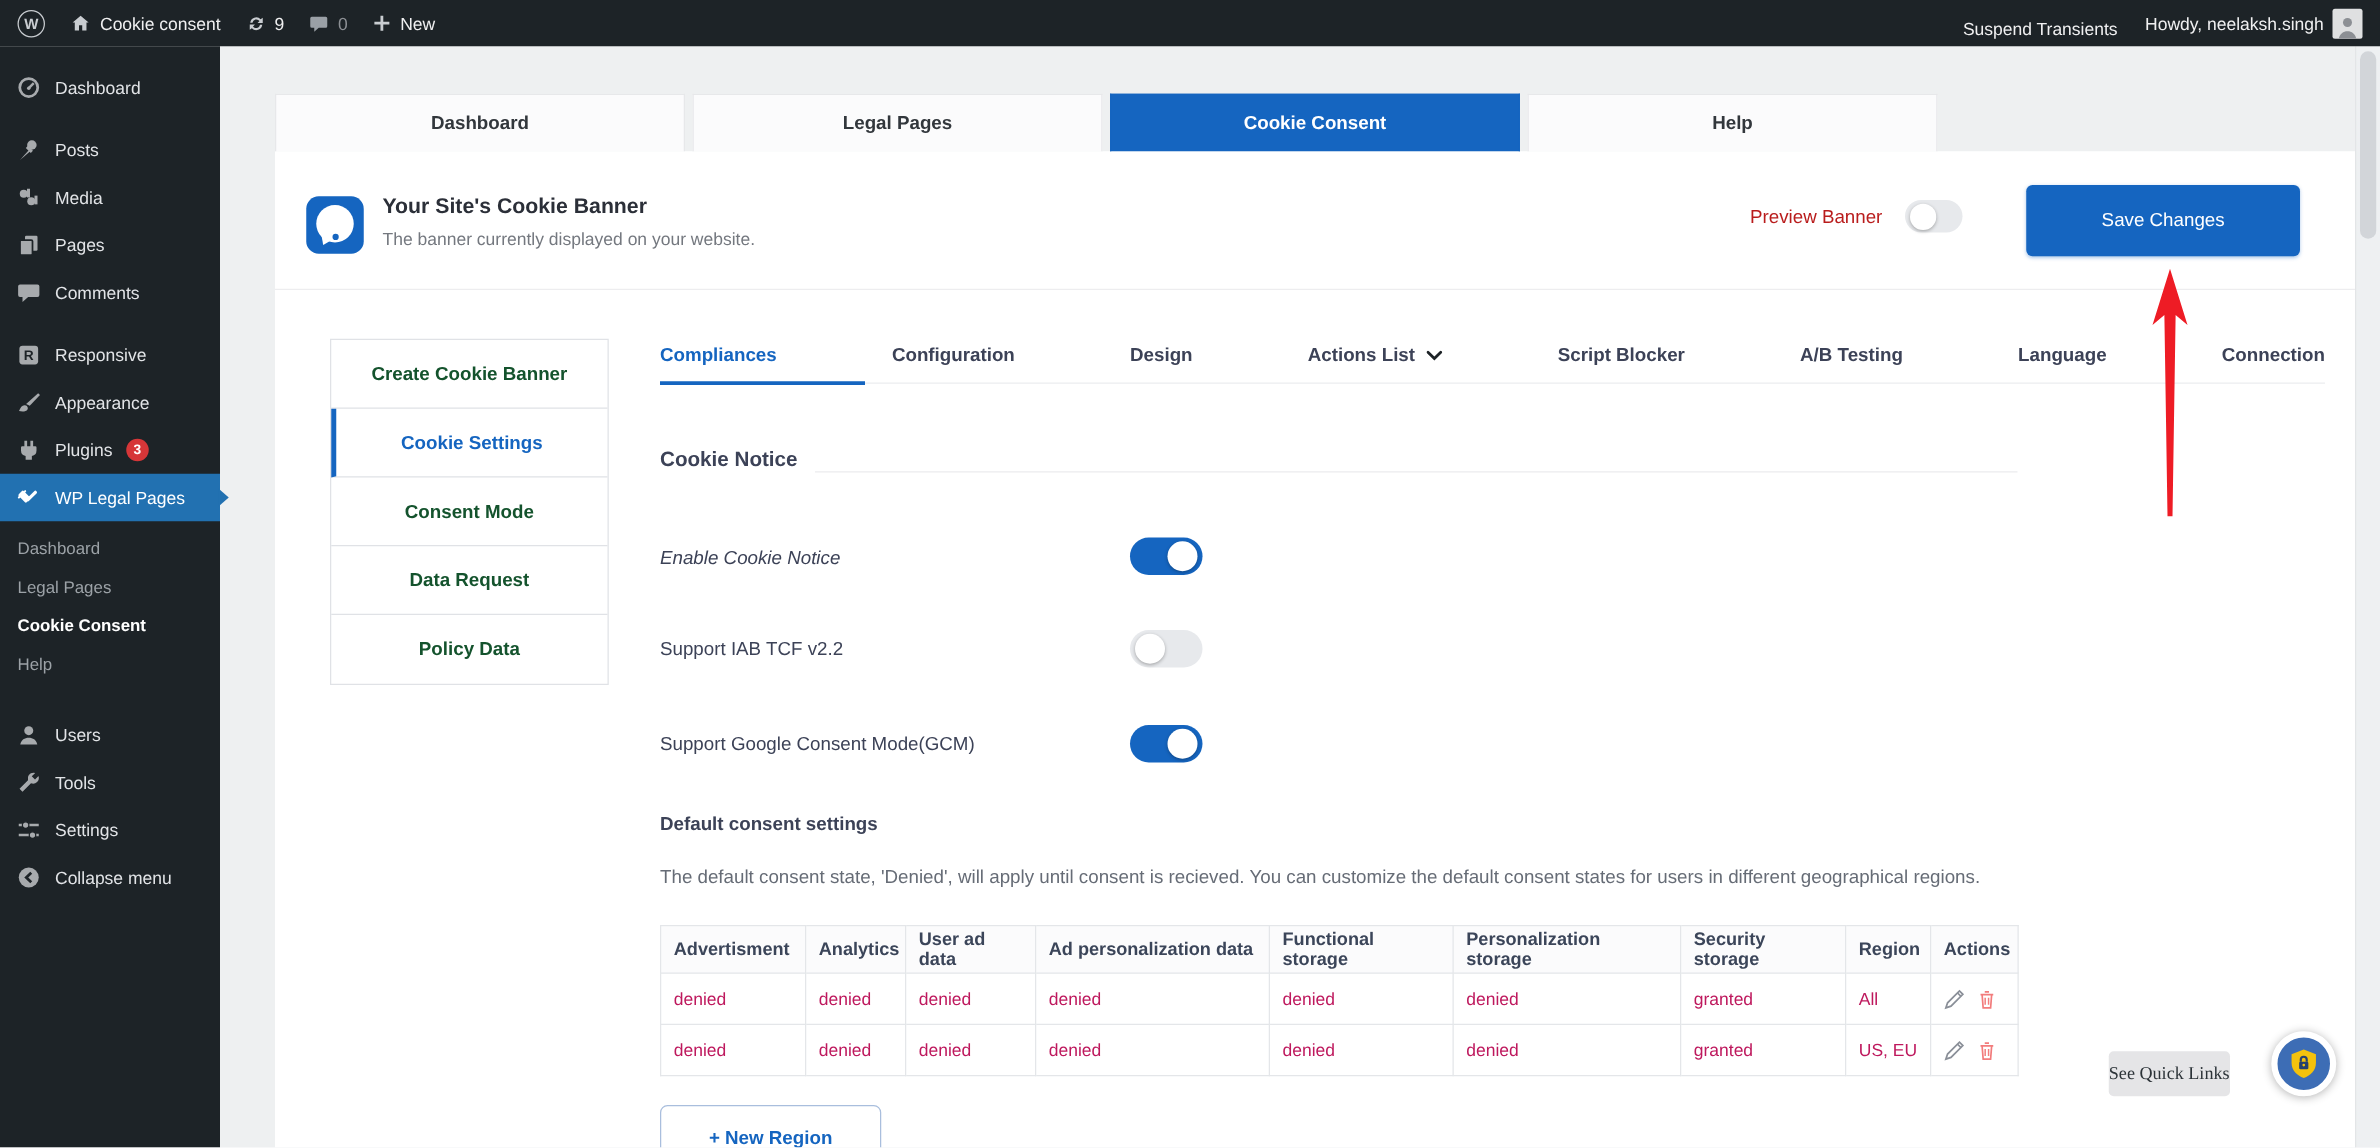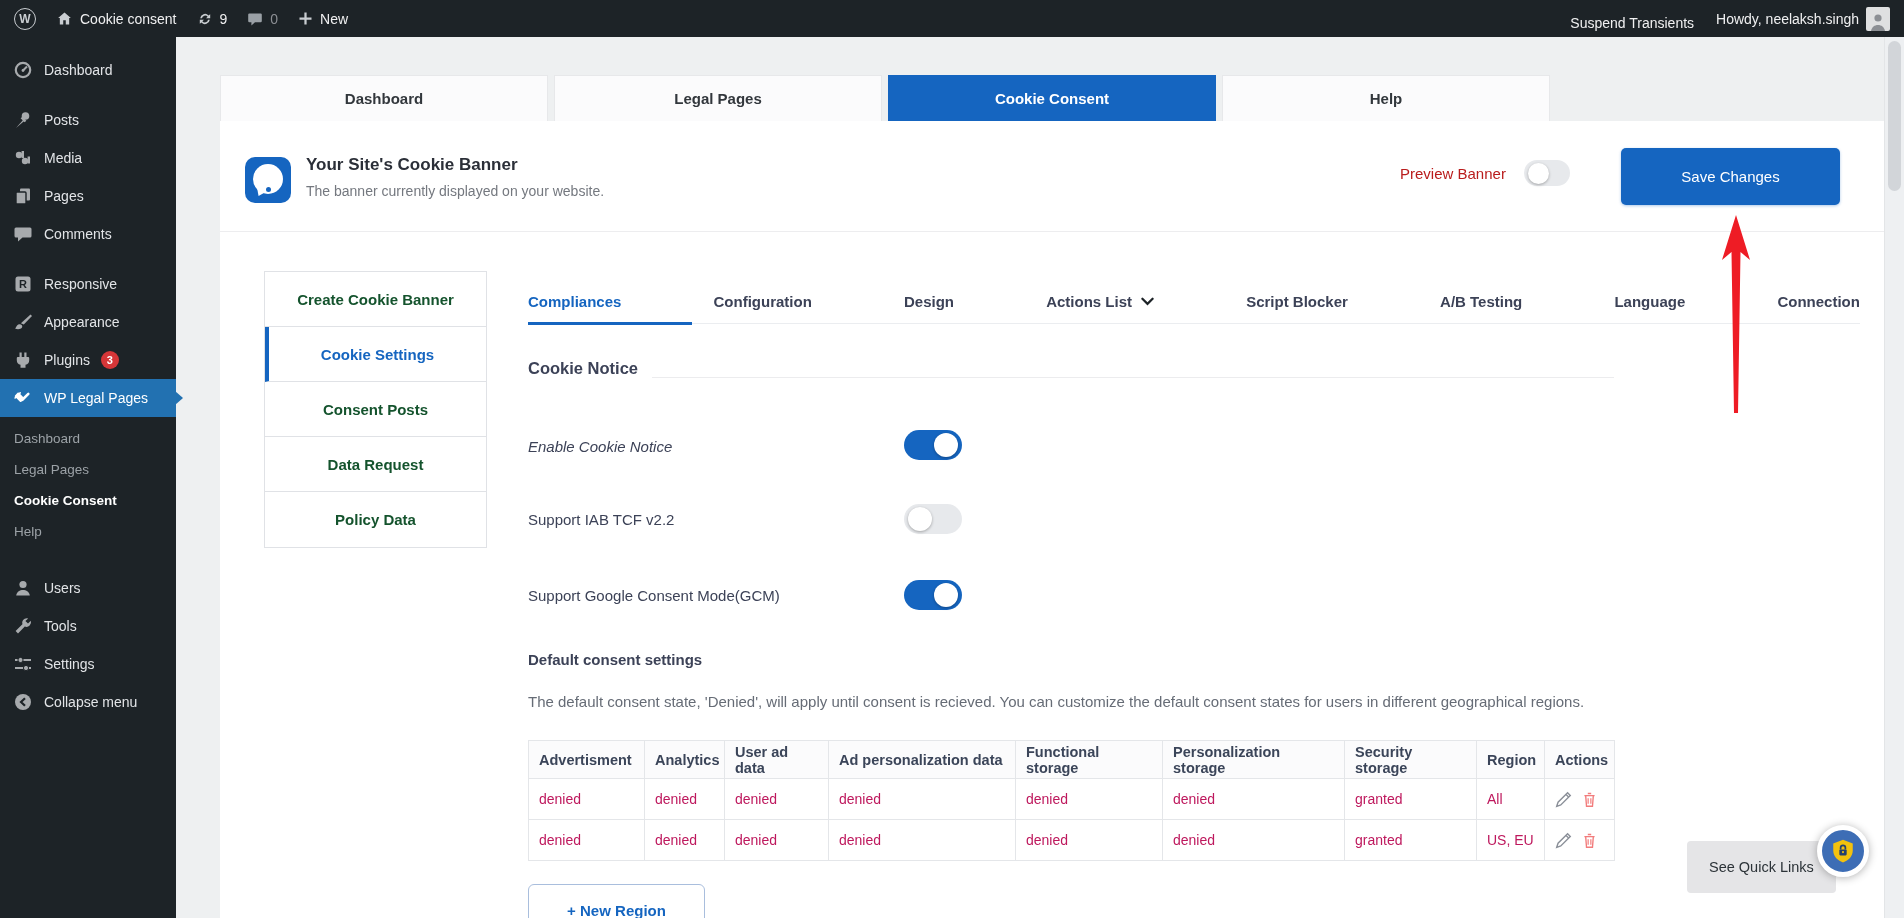--- a/index.html
+++ b/index.html
@@ -57,21 +57,21 @@
   .toggle.small { width:46px; height:26px; border-radius:13px; }
   .toggle.small .knob { width:21px; height:21px; top:2.5px; }
 
   
   .settings-nav { position:absolute; left:44px; top:150px; width:223px; border:1px solid #e0e2e6; background:#fff; }
   .sn-item { height:55px; display:flex; align-items:center; justify-content:center; border-bottom:1px solid #e0e2e6; font-size:15px; font-weight:600; color:#14532d; cursor:pointer; }
   .sn-item:last-child { border-bottom:none; }
   .sn-item.active { color:#1565c0; border-left:4px solid #1565c0; }
 
   
-  .subtabs { position:absolute; left:308px; top:158px; width:1332px; height:45px; border-bottom:1px solid #ebedf0; display:flex; align-items:center; justify-content:space-between; }
+  .subtabs { position:absolute; left:308px; top:141px; width:1332px; height:45px; border-bottom:1px solid #ebedf0; display:flex; align-items:center; justify-content:space-between; }
   .subtab { font-size:15px; font-weight:600; color:#3c4257; cursor:pointer; display:flex; align-items:center; gap:9px; }
   .subtab.active { color:#1565c0; }
   .subtab-underline { position:absolute; left:0; bottom:-2px; width:164px; height:3px; background:#1565c0; }
 
   
   .section-title { position:absolute; left:308px; top:238px; font-size:16.5px; font-weight:600; color:#3c4257; }
   .section-line { position:absolute; left:432px; top:256px; width:962px; border-top:1px solid #ececee; }
   .row-lbl { position:absolute; left:308px; font-size:15px; color:#3c4257; }
   .tgl-abs { position:absolute; left:684px; }
   .dcs-title { position:absolute; left:308px; top:530px; font-size:15px; font-weight:600; color:#3c4257; }
@@ -80,21 +80,21 @@
   table.consent { position:absolute; left:308px; top:619px; width:1086px; border-collapse:collapse; table-layout:fixed;border-radius:24px; }
   table.consent th { background:#fbfbfc; border:1px solid #e4e6e9; height:38px; text-align:left; padding:0 10px; font-size:14.5px; font-weight:bold; color:#3b4559; }
   table.consent td { border:1px solid #e4e6e9; height:41px; padding:0 10px; font-size:14px; color:#be185d; }
   .act-cell { display:flex; align-items:center; gap:9px; }
   .act-ico { width:17px; height:17px; cursor:pointer; }
 
   .new-region { position:absolute; left:308px; top:763px; width:177px; height:52px; background:#fff; border:1px solid #a9bedd; border-radius:6px; color:#1565c0; font-size:15px; font-weight:600; font-family:inherit; cursor:pointer; }
 
   
   .arrow-red { position:absolute; left:1715px; top:213px; z-index:20; }
-  .quicklinks { position:absolute; left:1687px; top:841px; height:52px; padding:0 22px; background:#e5e5e7; border:none; border-radius:4px; font-size:14.5px; color:#2c3338; font-family:Liberation Sans, sans-serif; cursor:pointer; z-index:21; }
+  .quicklinks { position:absolute; left:1687px; top:841px; height:36px; padding:0 0; background:#e5e5e7; border:none; border-radius:4px; font-size:14.5px; color:#2c3338; font-family:Liberation Serif, serif; cursor:pointer; z-index:21; }
   .fab { position:absolute; left:1817px; top:825px; width:52px; height:52px; background:#3d6db5; border:5px solid #fff; border-radius:50%; box-shadow:0 1px 8px rgba(0,0,0,.3); display:flex; align-items:center; justify-content:center; cursor:pointer; z-index:21; }
 
   .scrollbar { position:absolute; right:0; top:37px; width:20px; height:881px; background:#eef0f2; border-left:1px solid #e3e5e7; z-index:55; }
   .scroll-thumb { position:absolute; left:3px; top:4px; width:13px; height:150px; background:#d2d5d9; border-radius:7px; }
 </style>
 </head>
 <body>
 
 <div class="adminbar">
   <div class="ab-left">
@@ -296,21 +296,21 @@
   <div class="hdr-divider"></div>
 
   <div class="settings-nav">
     <div class="sn-item">
         <span>Create Cookie Banner</span>
       </div>
     <div class="sn-item active">
         <span>Cookie Settings</span>
       </div>
     <div class="sn-item">
-        <span>Consent Posts</span>
+        <span>Consent Mode</span>
       </div>
     <div class="sn-item">
         <span>Data Request</span>
       </div>
     <div class="sn-item">
         <span>Policy Data</span>
       </div>
   </div>
 
   <div class="subtabs">

